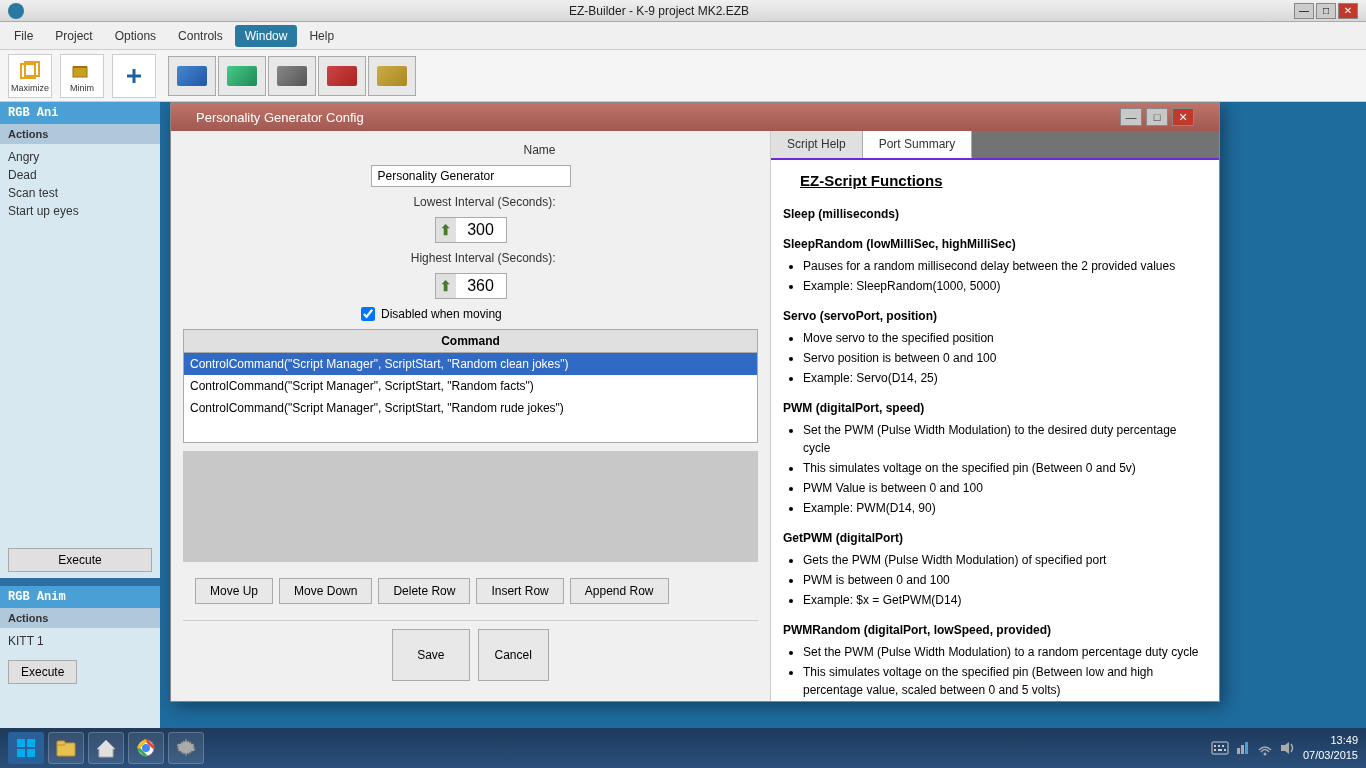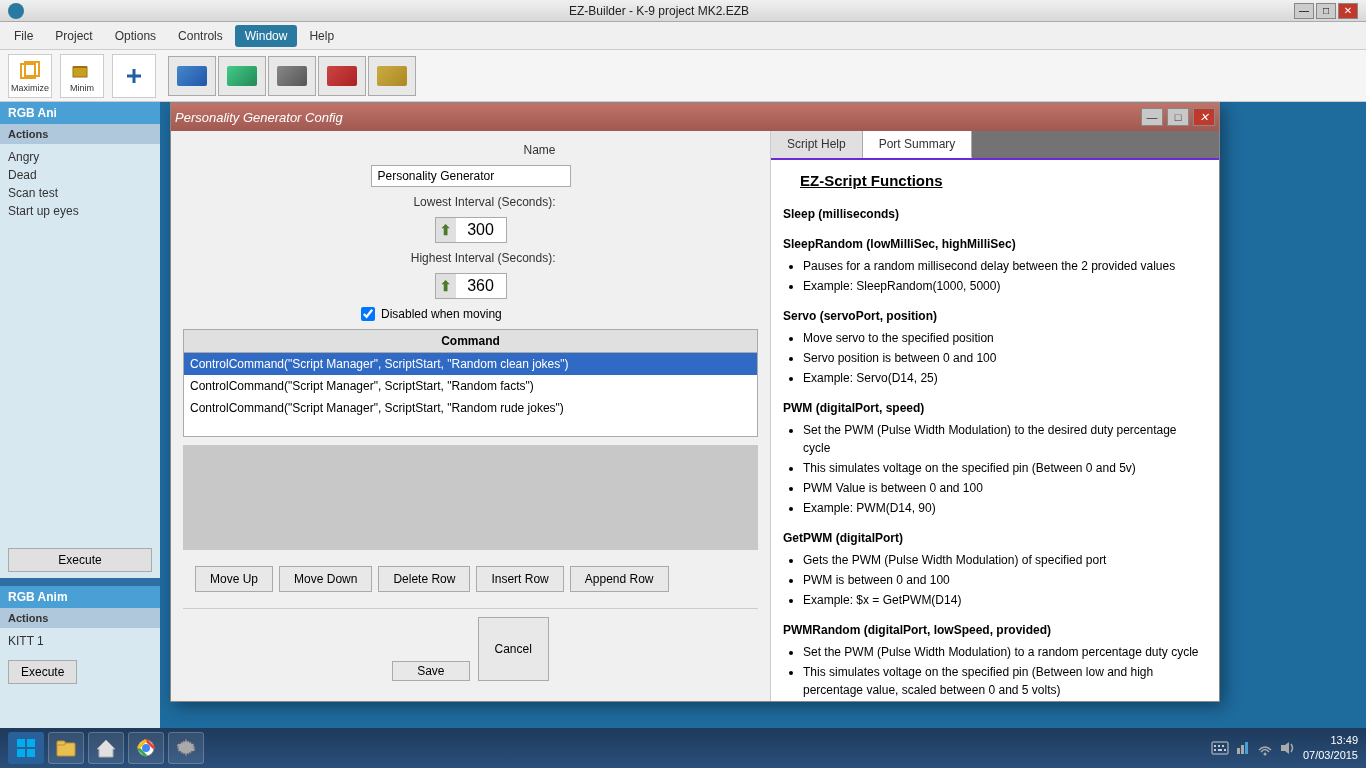--- a/index.html
+++ b/index.html
@@ -106,20 +106,21 @@
       background: #2d6fa5;
       display: flex;
       flex-direction: column;
     }
     .panel-header {
       background: #4a9fd4;
       color: white;
       font-weight: bold;
       padding: 4px 8px;
       font-size: 12px;
+      font-family: Liberation Mono, monospace;
     }
     .panel-section {
       background: #d8e8f0;
       flex: 1;
       display: flex;
       flex-direction: column;
     }
     .panel-actions-label {
       background: #b0c8dc;
       padding: 4px 8px;
@@ -162,24 +163,23 @@
       width: 1050px;
       margin-top: 0;
       position: relative;
     }
     .dialog-titlebar {
       background: linear-gradient(to bottom, #c0746a, #a05850);
       height: 28px;
       display: flex;
       align-items: center;
       justify-content: space-between;
-      padding: 0 4px;
+      padding: 0 25px;
       color: white;
       font-size: 13px;
-      font-style: italic;
     }
     .dialog-titlebar-controls {
       display: flex;
       gap: 4px;
     }
     .dialog-btn {
       width: 22px;
       height: 18px;
       background: #c8c8c8;
       border: 1px solid #888;
@@ -312,26 +312,25 @@
     }
 
     .save-cancel-row {
       display: flex;
       gap: 8px;
       justify-content: center;
       padding: 8px;
       border-top: 1px solid #ccc;
     }
     .save-btn {
-      padding: 2px 24px;
+      padding: 18px 24px;
       background: #e8e8e8;
       border: 1px solid #aaa;
       cursor: pointer;
       font-size: 12px;
-      margin-top: 44px;
     }
     .cancel-btn {
       padding: 5px 16px;
       background: #e8e8e8;
       border: 1px solid #aaa;
       cursor: pointer;
       font-size: 12px;
     }
 
     

